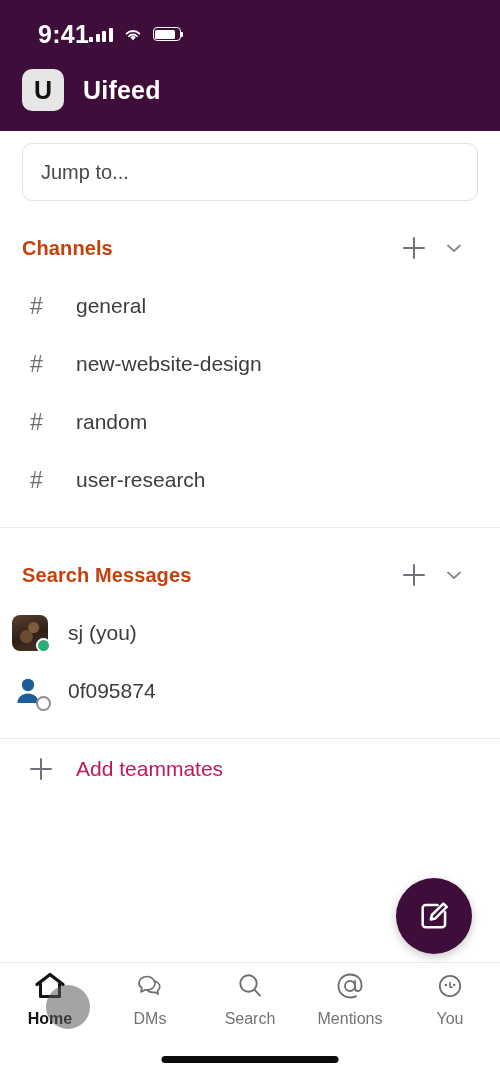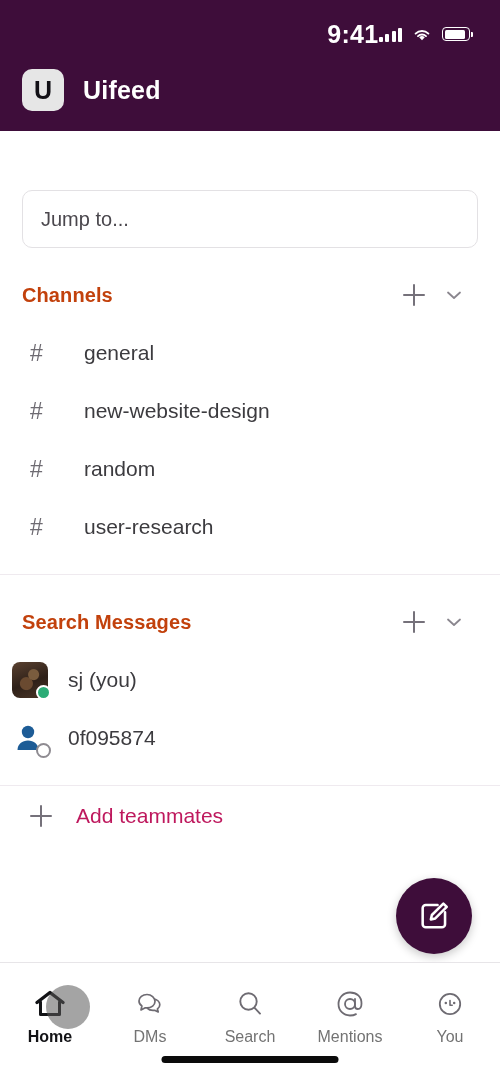--- a/index.html
+++ b/index.html
@@ -13,21 +13,21 @@
 
   
   .header {
     background: #3E0D3A;
     height: 131px;
     width: 100%;
     position: relative;
   }
   .statusbar {
     height: 54px;
-    display: flex; align-items: center; justify-content: flex-end;
+    display: flex; align-items: center; justify-content: flex-start;
     padding: 14px 30px 0 38px;
   }
   .status-time {
     color: #ffffff;
     font-size: 25px;
     font-weight: bold;
     letter-spacing: 0.3px;
   }
   .status-icons { display: flex; align-items: center; gap: 9px; }
   .signal { display: flex; align-items: flex-end; gap: 2.5px; height: 15px; }
@@ -57,21 +57,21 @@
     display: flex; align-items: center; justify-content: center;
     font-size: 25px; font-weight: bold; color: #121016;
     font-family: "Liberation Sans", sans-serif;
   }
   .ws-name {
     color: #ffffff; font-size: 25px; font-weight: bold;
     margin-left: 19px; letter-spacing: 0.2px;
   }
 
   
-  .search-wrap { padding: 12px 22px 0 22px; margin-top: 47px; }
+  .search-wrap { padding: 12px 22px 0 22px; }
   .search-box {
     height: 58px; border: 1px solid #E3E1E4; border-radius: 10px;
     display: flex; align-items: center; padding: 0 18px;
     background: #fff;
   }
   .search-box input {
     border: none; outline: none; width: 100%;
     font-family: "Liberation Sans", sans-serif;
     font-size: 20px; color: #3B3A3E; background: transparent;
   }
@@ -103,21 +103,21 @@
   
   .row {
     display: flex; align-items: center;
     height: 58px; padding: 0 22px 0 22px;
   }
   .hash {
     width: 34px; font-size: 23px; color: #6E6B72;
     text-align: left; font-weight: 400; flex: none;
     margin-left: 8px;
   }
-  .row-label { font-size: 21px; color: #3C3B3F; margin-left: 20px; }
+  .row-label { font-size: 21px; color: #3C3B3F; margin-left: 12px; }
 
   .divider { height: 1px; background: #EFEAEF; width: 100%; }
 
   .dm-row { display:flex; align-items:center; height: 58px; padding: 0 12px; }
   .avatar-wrap { position: relative; width: 36px; height: 36px; flex: none; }
   .avatar-photo {
     width: 36px; height: 36px; border-radius: 8px; overflow: hidden;
     background: #3B2A21;
     background-image:
       radial-gradient(circle at 60% 35%, #7a5c3e 0 5px, transparent 6px),
@@ -149,21 +149,21 @@
     box-shadow: 0 3px 10px rgba(0,0,0,0.22);
   }
 
   
   .tabbar {
     position: absolute; left: 0; bottom: 0;
     width: 100%; height: 118px;
     border-top: 1px solid #E7E5E8;
     background: #ffffff;
     display: flex; align-items: flex-start;
-    padding-top: 24px;
+    padding-top: 6px;
   }
   .tab {
     flex: 1; display: flex; flex-direction: column;
     align-items: center; gap: 7px; position: relative;
   }
   .tab-ico { height: 34px; display:flex; align-items:center; justify-content:center; }
   .tab-label { font-size: 16px; color: #737373; }
   .tab.active .tab-label { color: #131316; font-weight: bold; }
 
   .cursor {

